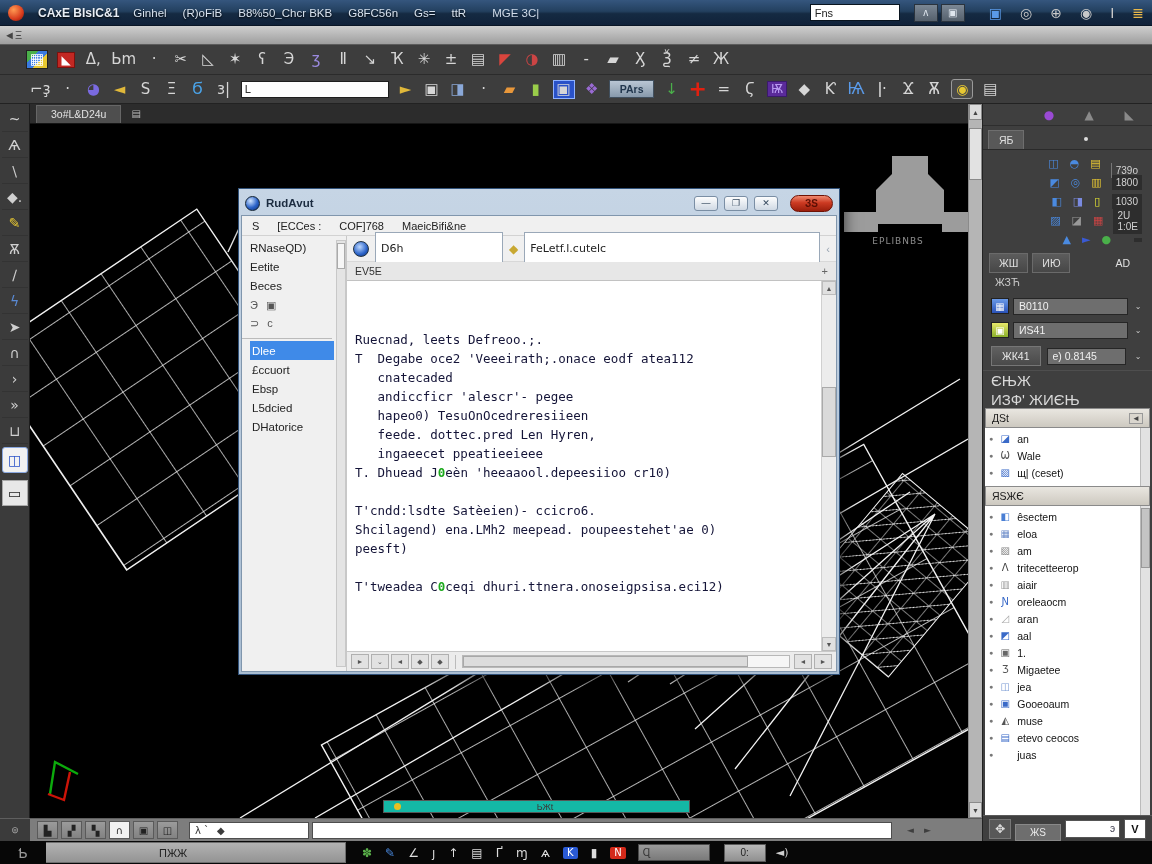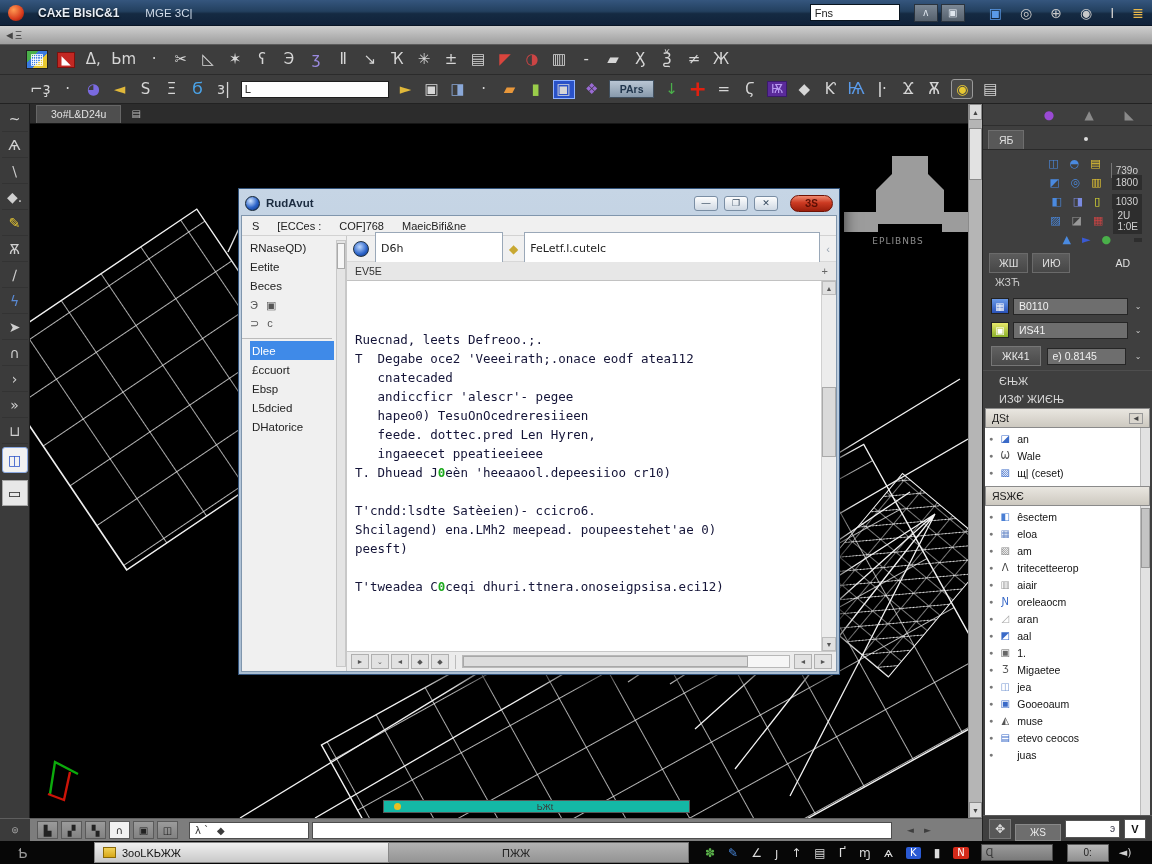--- a/index.html
+++ b/index.html
@@ -166,22 +166,22 @@
   .rp-cicon { width:18px; height:16px; font-size:10px; color:#fff; display:flex; align-items:center;
     justify-content:center; border:1px solid #222; font-family:"DejaVu Sans",sans-serif; }
   .rp-cicon.blue { background:linear-gradient(#6a9ae8,#2a52b8); }
   .rp-cicon.yel { background:linear-gradient(#e8e86a,#8ab02a); }
   .rp-combo { flex:1; height:17px; background:#6e6e6e; border:1px solid #262626; color:#f0f0f0;
     font-size:10.5px; display:flex; align-items:center; padding:0 5px; }
   .rp-carr { color:#ccc; font-size:8px; width:12px; text-align:center; }
   .rp-brow { height:28px; display:flex; align-items:center; gap:6px; padding:0 8px; }
   .rp-btn1 { background:linear-gradient(#616161,#4a4a4a); border:1px solid #767676; color:#e8e8e8;
     font-size:10.5px; padding:3px 10px; }
-  .rp-hdr { height:20px; color:#d8d8d8; font-size:11px; display:flex; align-items:center;
-    padding-left:16px; border-top:1px solid #4e4e4e; }
+  .rp-hdr { height:20px; color:#d8d8d8; font-size:15px; display:flex; align-items:center;
+    padding-left:8px; border-top:1px solid #4e4e4e; }
   .rp-hdr2 { height:18px; border-top:none; }
   .rp-lh { height:20px; background:linear-gradient(#e9e6e0,#cdc9c0); border:1px solid #8a8a8a;
     color:#1a1a1a; font-size:10.5px; display:flex; align-items:center; padding:0 6px; margin:0 2px; }
   .rp-lh .lh-btn { margin-left:auto; font-size:8px; color:#444; border:1px solid #999; background:#dad6ce;
     width:14px; text-align:center; }
   .rp-white { background:#fff; margin:0 2px; display:flex; }
   .rp-white .items { flex:1; padding:2px 0 0 4px; }
   .rp-white.l1 { height:58px; }
   .rp-white.l2 { flex:1; min-height:0; overflow:hidden; }
   .plist-item { height:17px; display:flex; align-items:center; gap:5px; font-size:10.5px; color:#111; }
@@ -237,20 +237,29 @@
   .tk-vol { margin-left:10px; color:#cfcfcf; font-size:11px; font-family:"DejaVu Sans",sans-serif; }
 </style>
 </head>
 <body>
 
 <div id="screen">
 
   <div class="titlebar">
     <div class="app-logo"></div>
     <div class="tb-title">CAxE BIslC&amp;1</div>
+    <div class="tb-menus">
+
+    <span class="tb-menu">Ginhel</span>
+        <span class="tb-menu">(R)oFiB</span>
+        <span class="tb-menu">B8%50_Chcr BKB</span>
+        <span class="tb-menu">G8FC56n</span>
+        <span class="tb-menu">Gs=</span>
+        <span class="tb-menu">ttR</span>
+      </div>
     <span class="tb-mid">MGE 3C|</span>
     <input class="tb-search" value="Fns" style="">
     <div style="display:flex;gap:3px;">
 
     <span class="tb-sbtn">ʌ</span>
         <span class="tb-sbtn">▣</span>
       </div>
     <div class="tb-icons">
 
     <span class="tb-ic" style="color: rgb(90, 154, 232);">▣</span>
@@ -729,24 +738,20 @@
     </div>
     <div class="sr-arrows">
 
     <span>◄</span>
         <span>►</span>
       </div>
   </div>
 
   <div class="taskbar">
     <span class="tk-start">Ƅ</span>
-    <div class="tk-item1">
-      <span class="tk-folder"></span>
-      <span>3ooLKЬЖЖ</span>
-    </div>
     <div class="tk-item2">
       <span>ПЖЖ</span>
     </div>
     <div class="tk-tray">
 
     <span class="tk-tic" style="color: rgb(90, 176, 74);">✽</span>
         <span class="tk-tic" style="color: rgb(74, 138, 224);">✎</span>
         <span class="tk-tic">∠</span>
         <span class="tk-tic">ȷ</span>
         <span class="tk-tic">↑</span>

